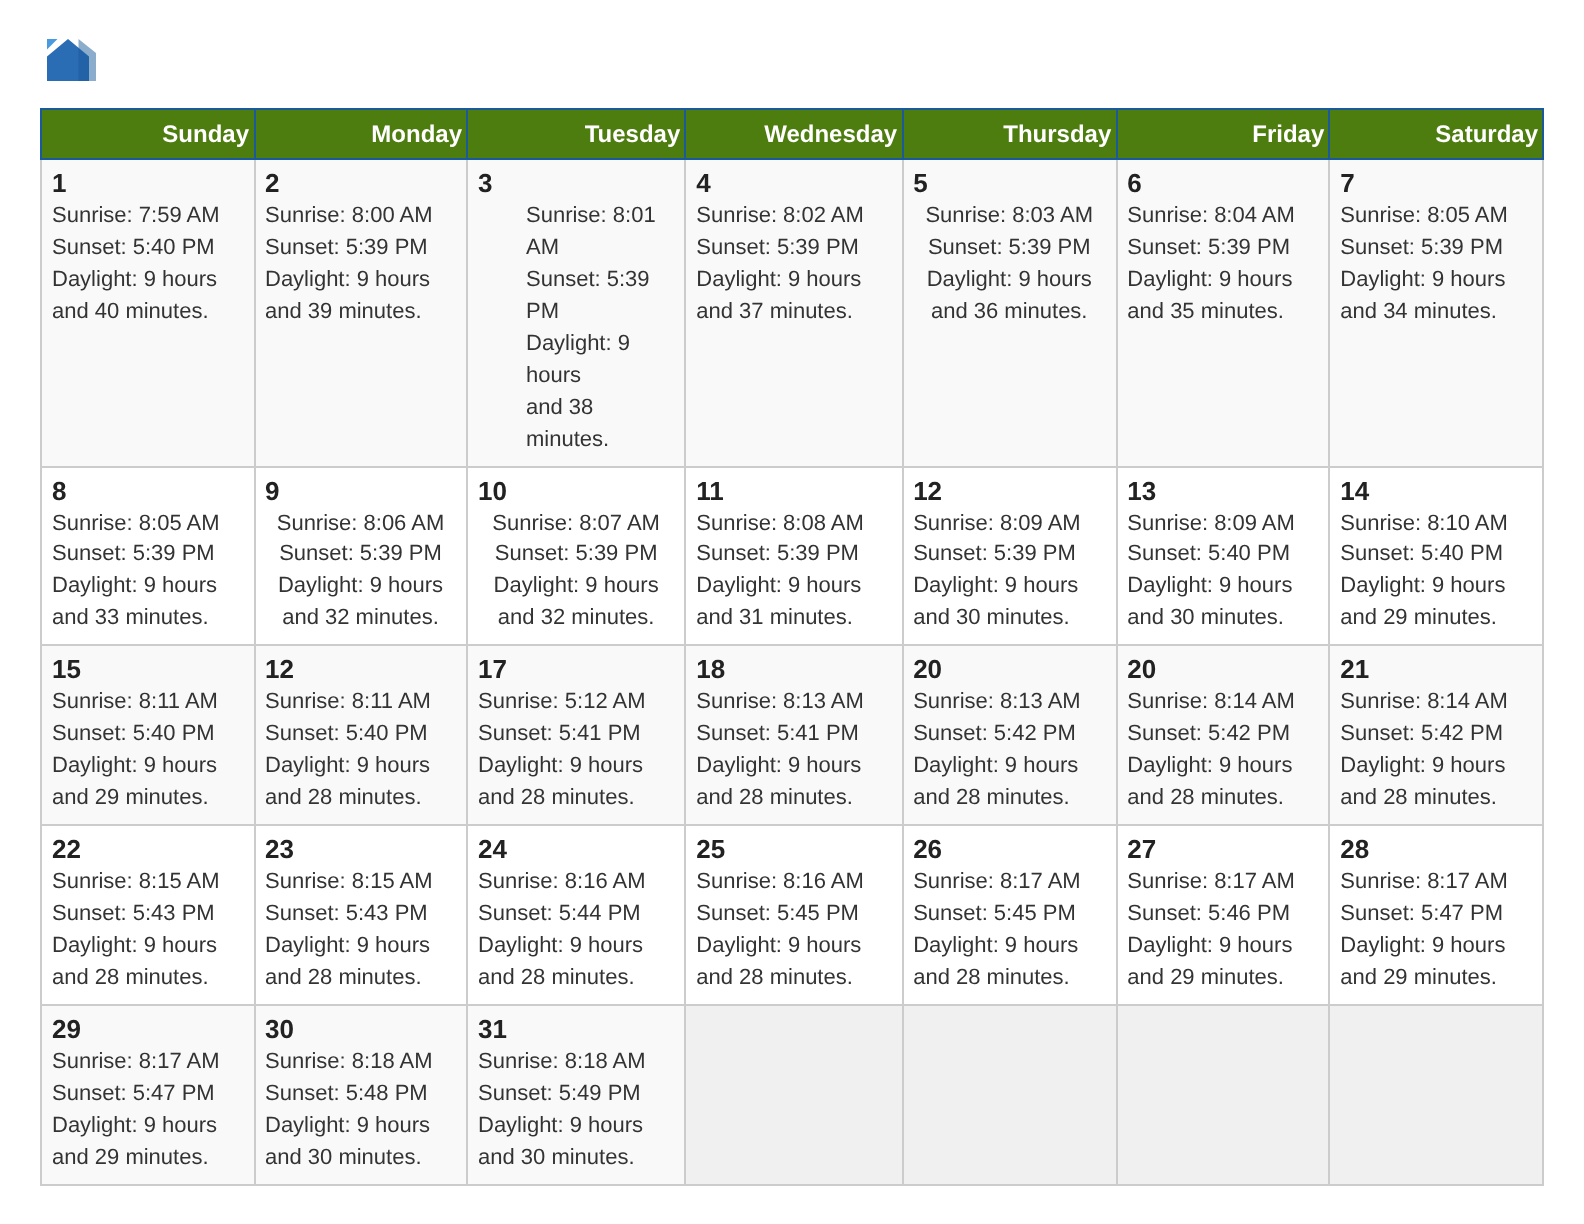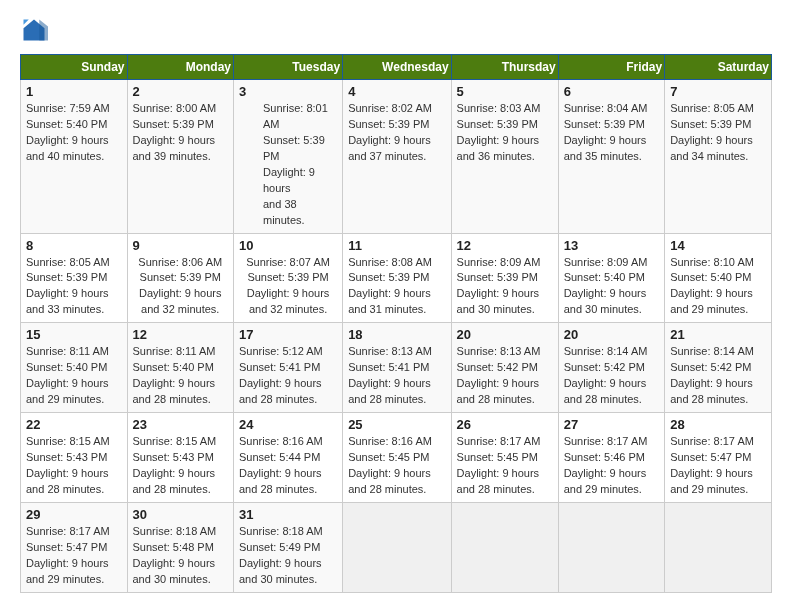--- a/index.html
+++ b/index.html
@@ -150,21 +150,21 @@
           </td>
           <td>
             <span class="day-num">4</span>
             <div class="day-info" style="white-space: pre-line;">Sunrise: 8:02 AM
 Sunset: 5:39 PM
 Daylight: 9 hours
 and 37 minutes.</div>
           </td>
           <td>
             <span class="day-num">5</span>
-            <div class="day-info" style="white-space: pre-line;">Sunrise: 8:03 AM
+            <div class="day-info" style="white-space: pre-line; text-align: center;">Sunrise: 8:03 AM
 Sunset: 5:39 PM
 Daylight: 9 hours
 and 36 minutes.</div>
           </td>
           <td>
             <span class="day-num">6</span>
             <div class="day-info" style="white-space: pre-line;">Sunrise: 8:04 AM
 Sunset: 5:39 PM
 Daylight: 9 hours
 and 35 minutes.</div>

